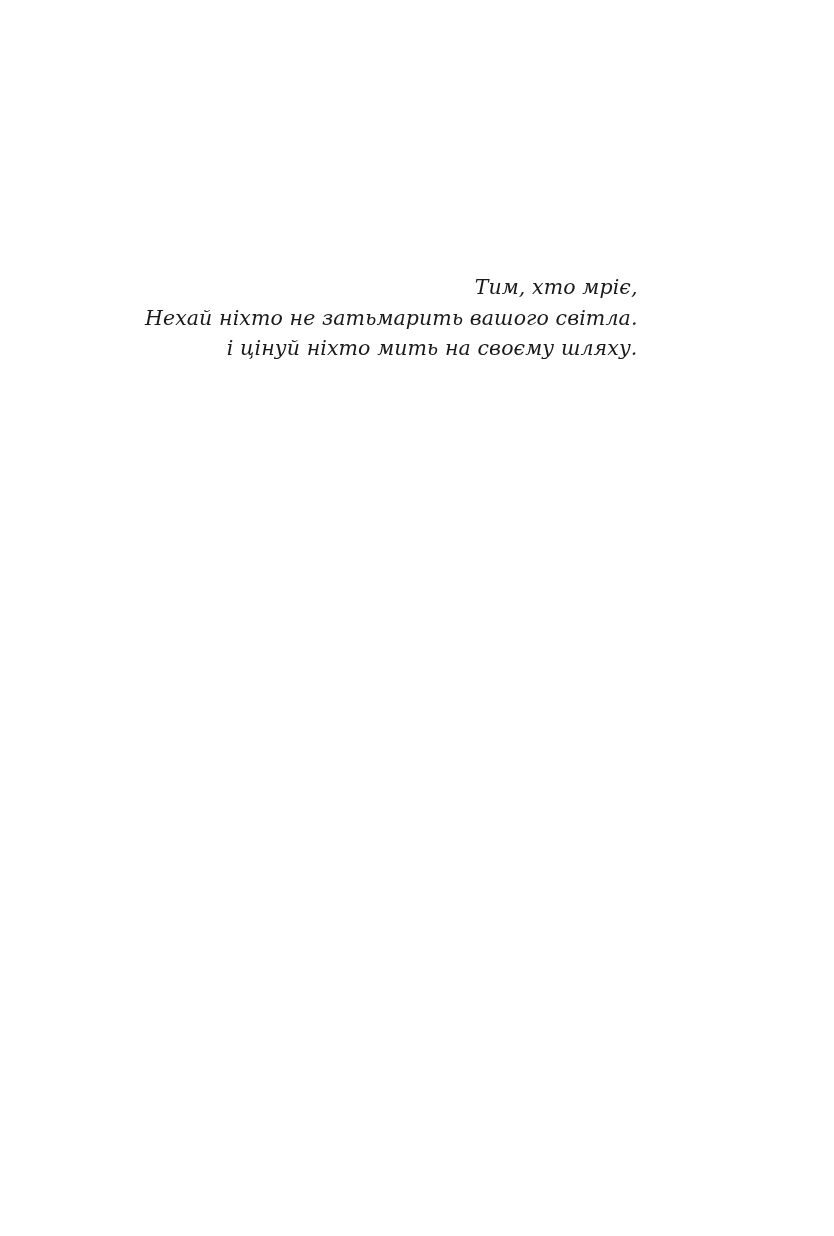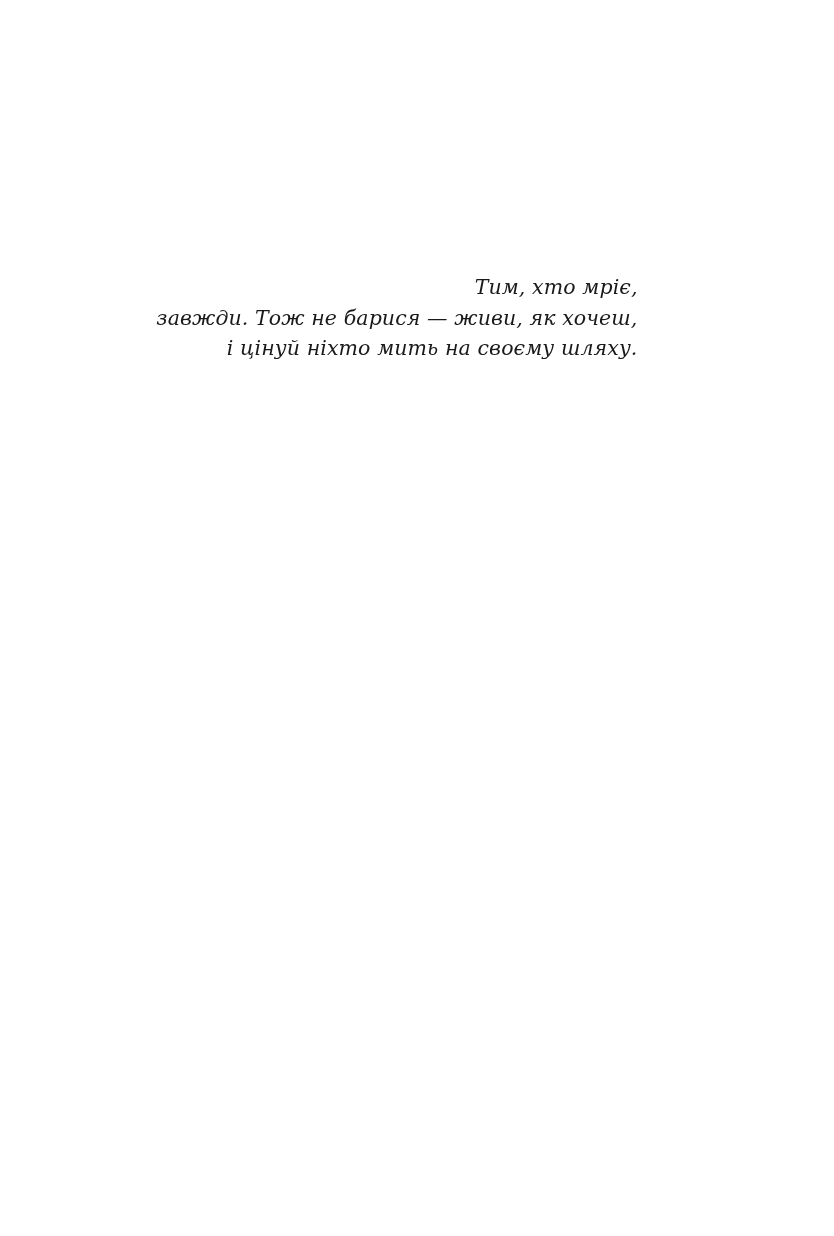--- a/index.html
+++ b/index.html
@@ -32,16 +32,16 @@
     display: block;
     white-space: nowrap;
   }
 </style>
 </head>
 <body>
 
 <div class="page">
   <div class="dedication">
     <span class="line">Тим, хто мріє,</span>
-    <span class="line">завжди. Тож не барися — живи, як хочеш,</span>
+    <span class="line">Нехай ніхто не затьмарить вашого світла.</span>
     <span class="line">і цінуй ніхто мить на своєму шляху.</span>
   </div>
 </div>
 
 </body></html>

